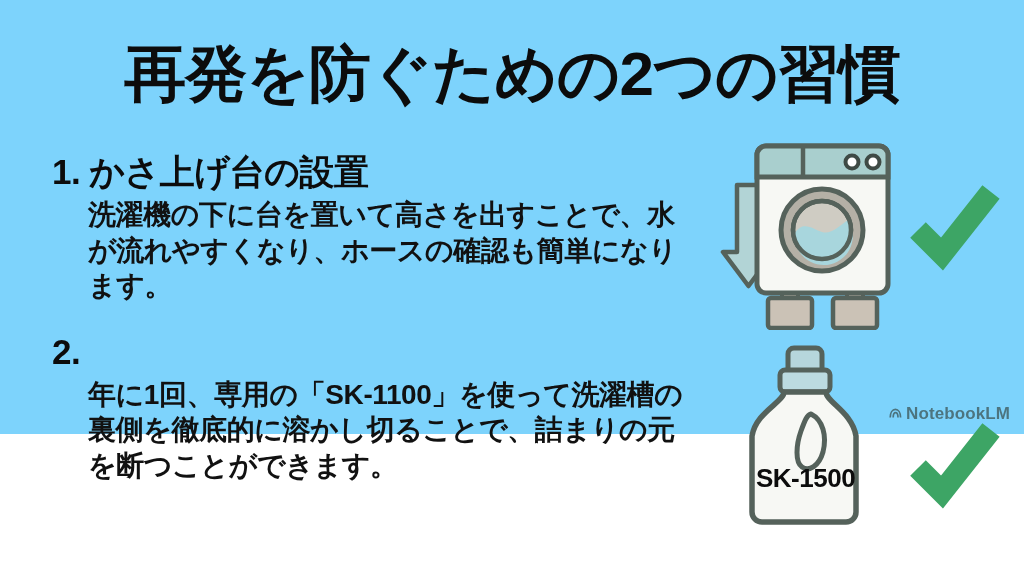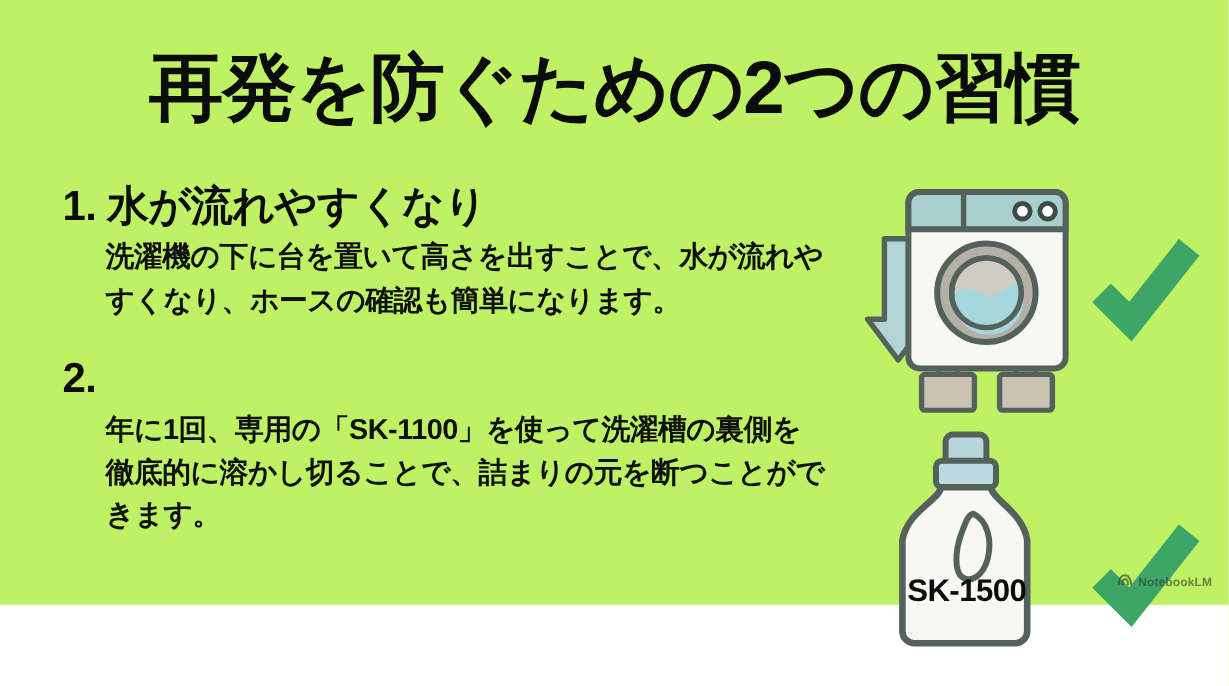--- a/index.html
+++ b/index.html
@@ -8,22 +8,22 @@
   }
   body {
     width: 1024px;
     height: 572px;
     overflow: hidden;
     font-family: "Liberation Sans", "DejaVu Sans", sans-serif;
   }
   #slide {
     position: relative;
     width: 1024px;
-    height: 504px;
-    background: #bef264;
+    height: 434px;
+    background: #7dd3fc;
     box-sizing: border-box;
   }
 
   
   #title {
     position: absolute;
     left: 0;
     top: 38px;
     width: 1024px;
     text-align: center;
@@ -58,64 +58,64 @@
   .head .num {
     font-size: 35px;
     font-weight: 700;
     margin-right: 9px;
   }
   .head .htxt { font-weight: 700; }
 
   .body {
     margin-left: 36px;
     margin-top: 3px;
-    font-size: 24px;
+    font-size: 28px;
     line-height: 35.5px;
     font-weight: 700;
     color: #111111;
     letter-spacing: -0.4px;
     width: 600px;
   }
 
   
-  #art { position: absolute; left: 700px; top: 144px; width: 324px; height: 420px; }
+  #art { position: absolute; left: 700px; top: 130px; width: 324px; height: 420px; }
   .svgwrap { position: absolute; }
   #wm-art  { left: 0;  top: 0;   width: 324px; height: 200px; }
   #bot-art { left: 0;  top: 210px; width: 324px; height: 200px; }
 
   
   #watermark {
     position: absolute;
     right: 14px;
     bottom: 10px;
     display: flex;
     align-items: center;
     gap: 4px;
     opacity: 0.62;
   }
   #watermark .wm-text {
-    font-size: 10px;
+    font-size: 17px;
     font-weight: 600;
     color: #2f3b34;
     letter-spacing: 0.1px;
   }
 </style>
 </head>
 <body>
 
 <div id="slide">
 
   <div id="title">再発を防ぐための2つの習慣</div>
 
   <div id="content">
 
     <div class="block one">
       <div class="head">
         <span class="num">1.</span>
-        <span class="htxt">水が流れやすくなり</span>
+        <span class="htxt">かさ上げ台の設置</span>
       </div>
       <div class="body">洗濯機の下に台を置いて高さを出すことで、水が流れやすくなり、ホースの確認も簡単になります。</div>
     </div>
 
     <div class="block two">
       <div class="head">
         <span class="num">2.</span>
       </div>
       <div class="body">年に1回、専用の「SK-1100」を使って洗濯槽の裏側を徹底的に溶かし切ることで、詰まりの元を断つことができます。</div>
     </div>

